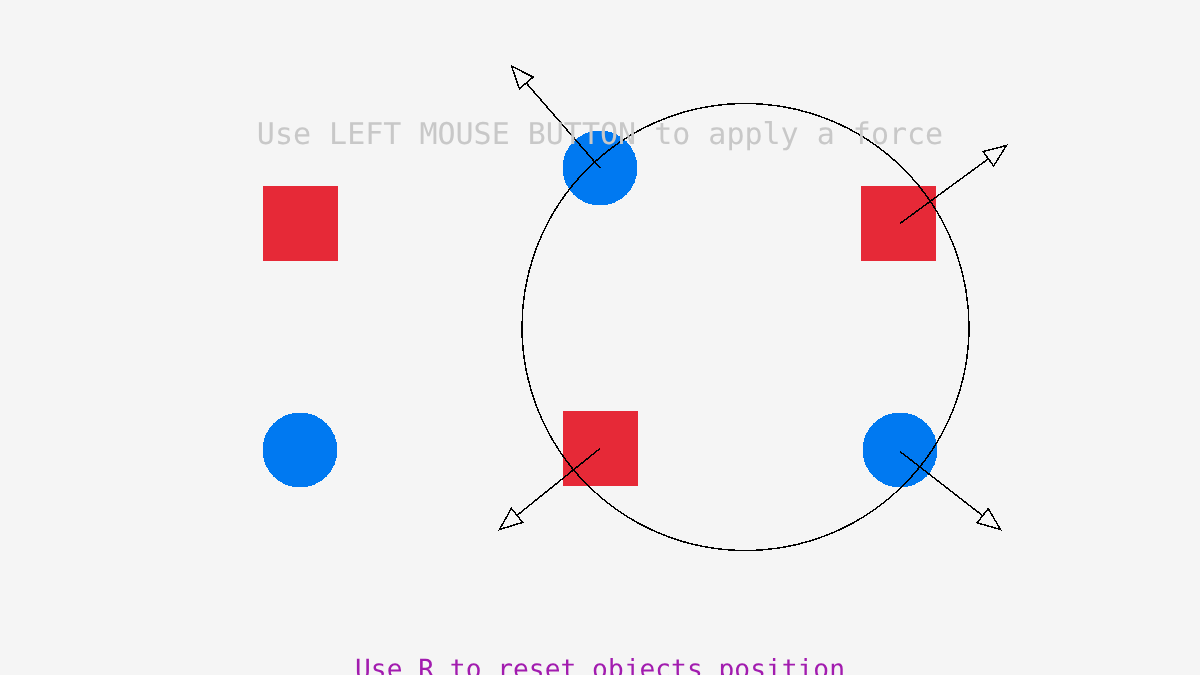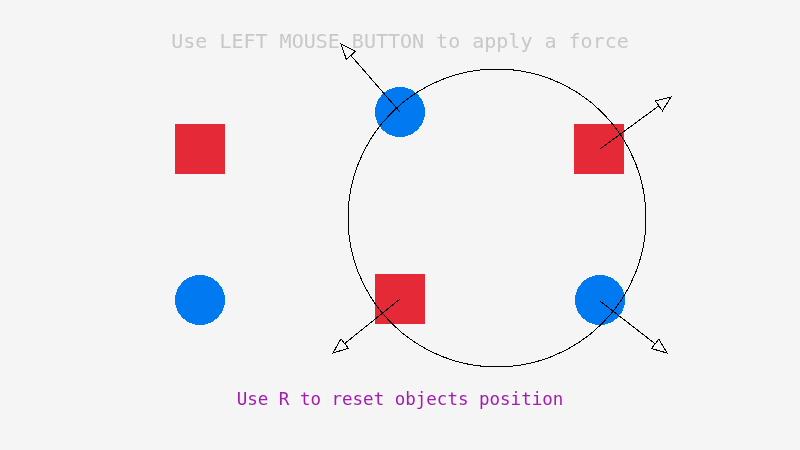--- a/index.html
+++ b/index.html
@@ -18,20 +18,21 @@
     left: 0;
     top: 0;
   }
   .hint {
     position: absolute;
     left: 0;
     right: 0;
     text-align: center;
     white-space: pre;
     user-select: none;
+    margin-top: 48px;
   }
   .hint-top {
     top: 31px;
     font-size: 20px;
     line-height: 20px;
     letter-spacing: 0;
   }
   .hint-bottom {
     top: 390px;
     font-size: 17.5px;

